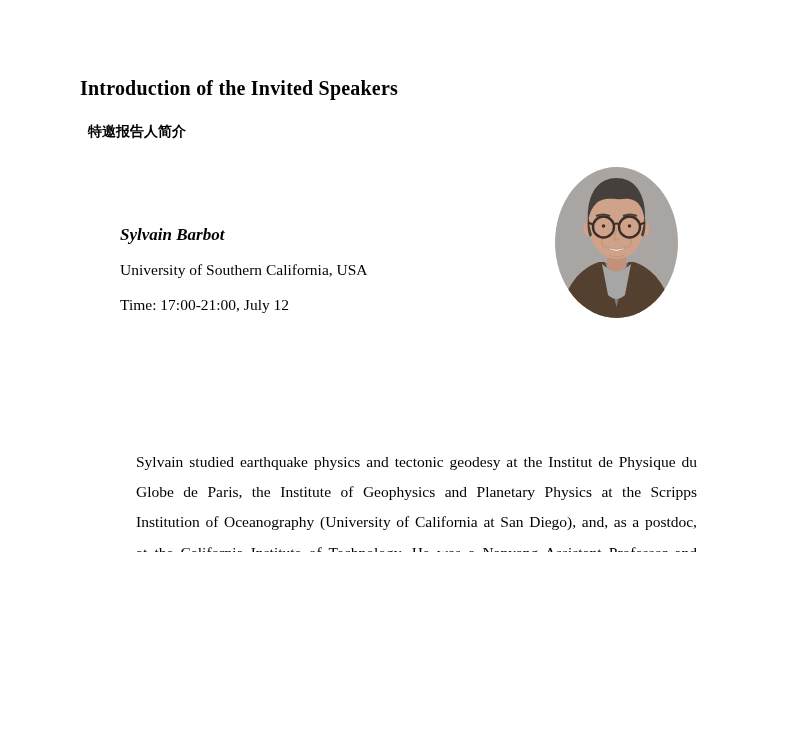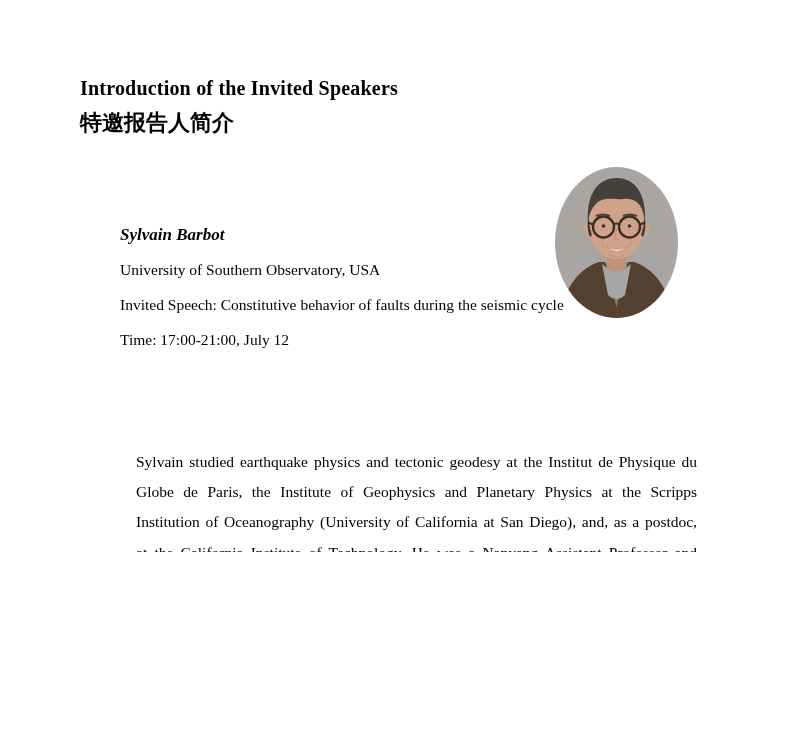--- a/index.html
+++ b/index.html
@@ -10,22 +10,22 @@
     color: var(--text_color, #000);
   }
   .page { position: relative; width: 800px; height: 552px; background: var(--page_bg, #fff); overflow: hidden; }
 
   .title-en {
     position: absolute; left: 80px; top: 76px; margin: 0;
     font-size: 20px; font-weight: bold; line-height: 24px;
     letter-spacing: 0.2px;
   }
   .title-zh {
-    position: absolute; left: 80px; top: 110px; margin: 0;
-    font-size: 22px; font-weight: bold; line-height: 26px;
+    position: absolute; left: 80px; top: 110px; margin: 8px;
+    font-size: 14px; font-weight: bold; line-height: 26px;
     font-family: "Liberation Sans", "DejaVu Sans", sans-serif;
   }
 
   .speaker-info { position: absolute; left: 120px; top: 213px; width: 470px; }
   .speaker-info p { margin: 12px 0 15px 0; font-size: 15.5px; line-height: 20px; }
   .speaker-info p.name { font-size: 17px; font-weight: bold; font-style: italic; }
 
   .photo {
     position: absolute; left: 555px; top: 167px;
     width: 123px; height: 151px;
@@ -43,22 +43,21 @@
 </head>
 <body>
 
 <div class="page">
 
   <h1 class="title-en">Introduction of the Invited Speakers</h1>
   <h2 class="title-zh">特邀报告人简介</h2>
 
   <div class="speaker-info">
     <p class="name">Sylvain Barbot</p>
-    <p>University of Southern Observatory, USA</p>
-    <p>Invited Speech: Constitutive behavior of faults during the seismic cycle</p>
+    <p>University of Southern California, USA</p>
     <p>Time: 17:00-21:00, July 12</p>
   </div>
 
   <div class="photo">
     <svg viewBox="0 0 123 151" xmlns="http://www.w3.org/2000/svg">
 
       <rect x="0" y="0" width="123" height="151" style="fill:var(--photo_bg)"></rect>
 
       <path d="M42,96 L61.5,148 L81,96 Z" style="fill:var(--shirt)"></path>
 

